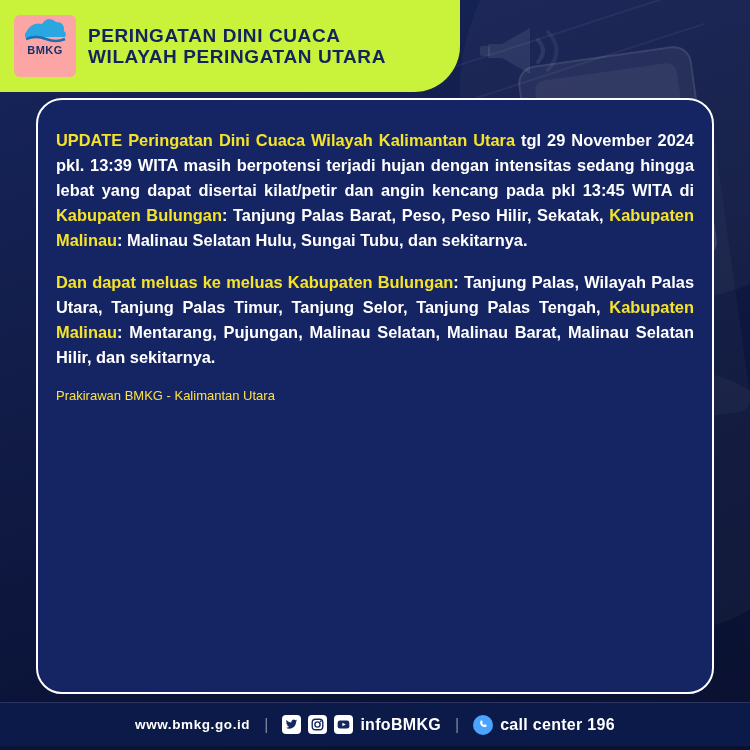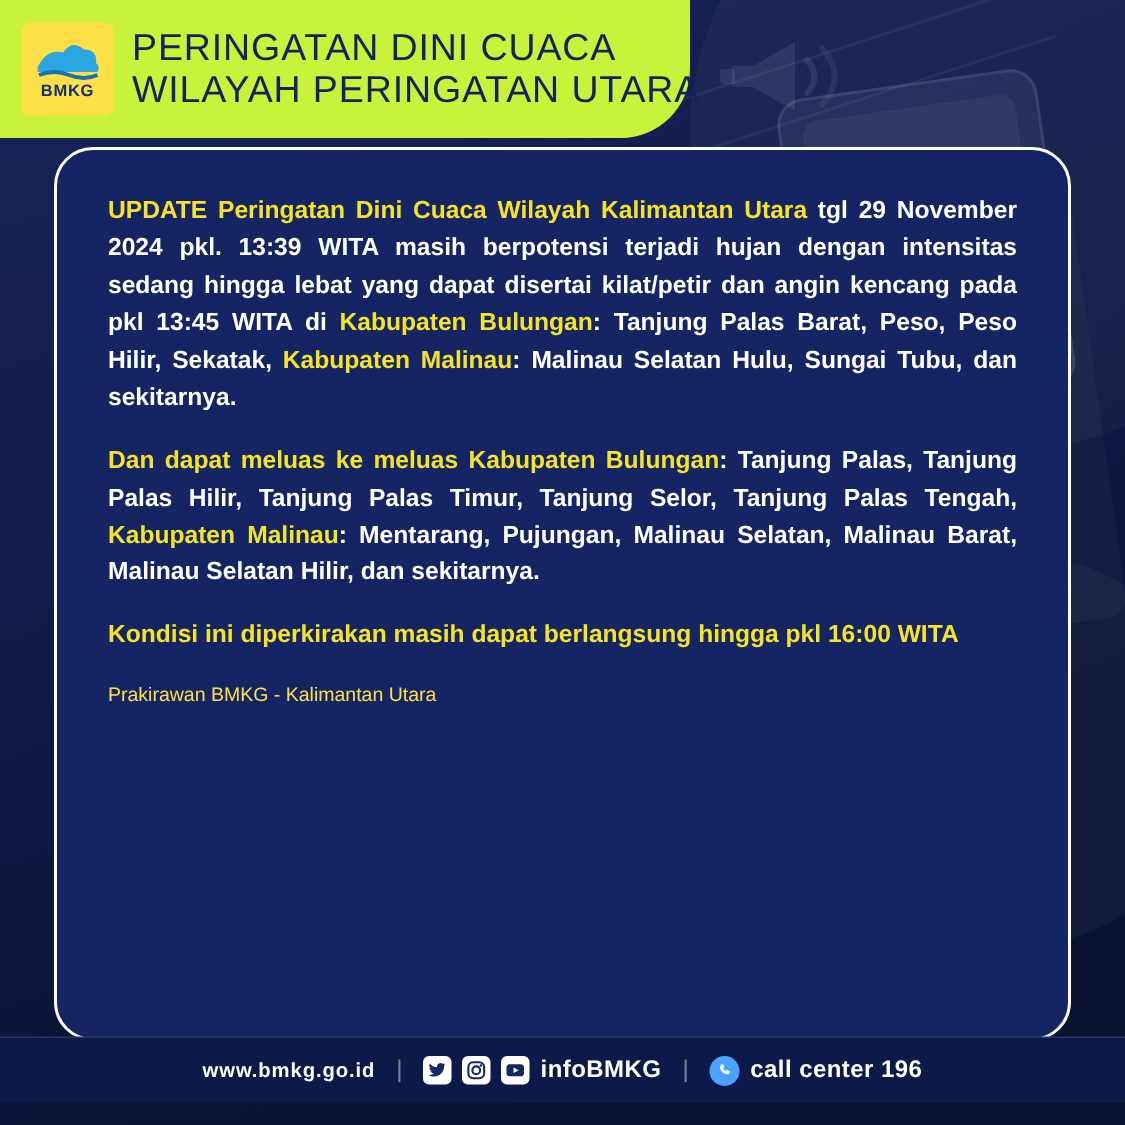--- a/index.html
+++ b/index.html
@@ -41,43 +41,42 @@
     width: 460px; height: 92px;
     background: #c9f23a;
     border-bottom-right-radius: 46px;
     display: flex;
     align-items: center;
     z-index: 5;
   }
   .logo {
     width: 62px; height: 62px;
     margin-left: 14px; margin-right: 12px;
-    background: #fde047;
+    background: #fca5a5;
     border-radius: 6px;
     display: flex;
     flex-direction: column;
     align-items: center;
-    justify-content: center;
     flex: 0 0 auto;
   }
   .logo-mark {
     width: 46px; height: 28px;
     position: relative;
   }
   .logo-text {
     font-size: 11px;
     font-weight: 700;
     color: #12306e;
     letter-spacing: 0.5px;
     margin-top: 1px;
   }
   .header-titles { line-height: 1.12; }
   .header-titles .t1, .header-titles .t2 {
-    font-size: 25px;
-    font-weight: 400;
+    font-size: 19px;
+    font-weight: 700;
     color: #13235c;
     letter-spacing: 0.6px;
     white-space: nowrap;
   }
 
   
   .megaphone {
     position: absolute;
     top: 18px; left: 478px;
     z-index: 3;
@@ -113,37 +112,37 @@
 
   
   .card {
     position: absolute;
     left: 36px; top: 98px;
     width: 678px; height: 596px;
     background: #152563;
     border: 2px solid #ffffff;
     border-radius: 26px;
     z-index: 6;
-    padding: 28px 34px;
+    padding: 28px 18px;
   }
   .body-text {
     font-size: 16.4px;
     line-height: 1.52;
     color: #ffffff;
     text-align: justify;
     font-weight: 700;
   }
   .body-text p { margin-bottom: 17px; }
   .hl { color: #f5e32a; }
   .sig { font-weight: 400; font-size: 13px; color: #fde047; }
 
   
   .footer {
     position: absolute;
-    left: 0; bottom: 15px;
+    left: 0; bottom: 4px;
     width: 750px; height: 44px;
     background: #0c1a4a;
     border-top: 1px solid rgba(255,255,255,0.12);
     display: flex;
     align-items: center;
     justify-content: center;
     gap: 14px;
     z-index: 7;
   }
   .footer-web {
@@ -221,24 +220,23 @@
   </div>
 
   <div class="card">
     <div class="body-text">
 
       <p>
         <span class="hl">UPDATE Peringatan Dini Cuaca Wilayah Kalimantan Utara</span><span> tgl 29 November 2024 pkl. 13:39 WITA masih berpotensi terjadi hujan dengan intensitas sedang hingga lebat yang dapat disertai kilat/petir dan angin kencang pada pkl 13:45 WITA di </span><span class="hl">Kabupaten Bulungan</span><span>: Tanjung Palas Barat, Peso, Peso Hilir, Sekatak, </span><span class="hl">Kabupaten Malinau</span><span>: Malinau Selatan Hulu, Sungai Tubu, dan sekitarnya.</span>
       </p>
 
       <p>
-        <span class="hl">Dan dapat meluas ke meluas </span><span class="hl">Kabupaten Bulungan</span><span>: Tanjung Palas, Tanjung Palas Hilir, Tanjung Palas Timur, Tanjung Selor, Tanjung Palas Tengah, </span><span class="hl">Kabupaten Malinau</span><span>: Mentarang, Pujungan, Malinau Selatan, Malinau Barat, Malinau Selatan Hilir, dan sekitarnya.</span>
+        <span class="hl">Dan dapat meluas ke meluas </span><span class="hl">Kabupaten Bulungan</span><span>: Tanjung Palas, Wilayah Palas Utara, Tanjung Palas Timur, Tanjung Selor, Tanjung Palas Tengah, </span><span class="hl">Kabupaten Malinau</span><span>: Mentarang, Pujungan, Malinau Selatan, Malinau Barat, Malinau Selatan Hilir, dan sekitarnya.</span>
       </p>
 
-      <p class="hl">Kondisi ini diperkirakan masih dapat berlangsung hingga pkl 16:00 WITA</p>
 
       <p class="sig">Prakirawan BMKG - Kalimantan Utara</p>
     </div>
   </div>
 
   <div class="footer">
     <div class="footer-web">www.bmkg.go.id</div>
     <div class="sep">|</div>
     <div class="social-group">
       <span class="sicon">

